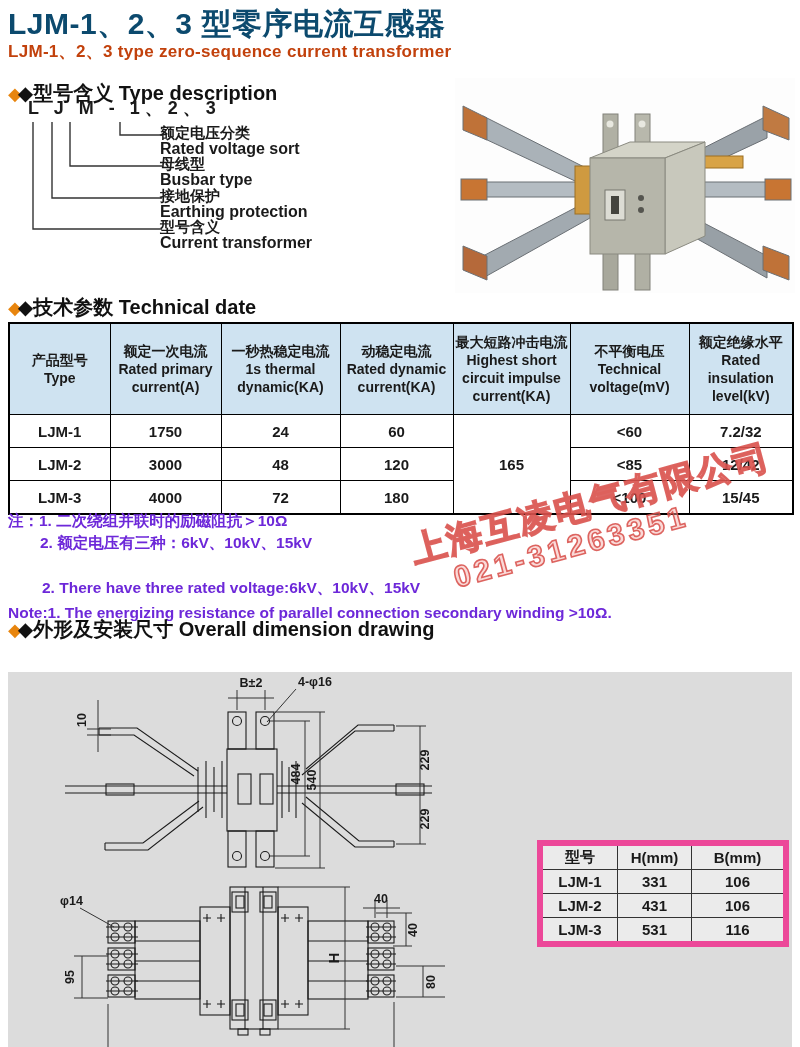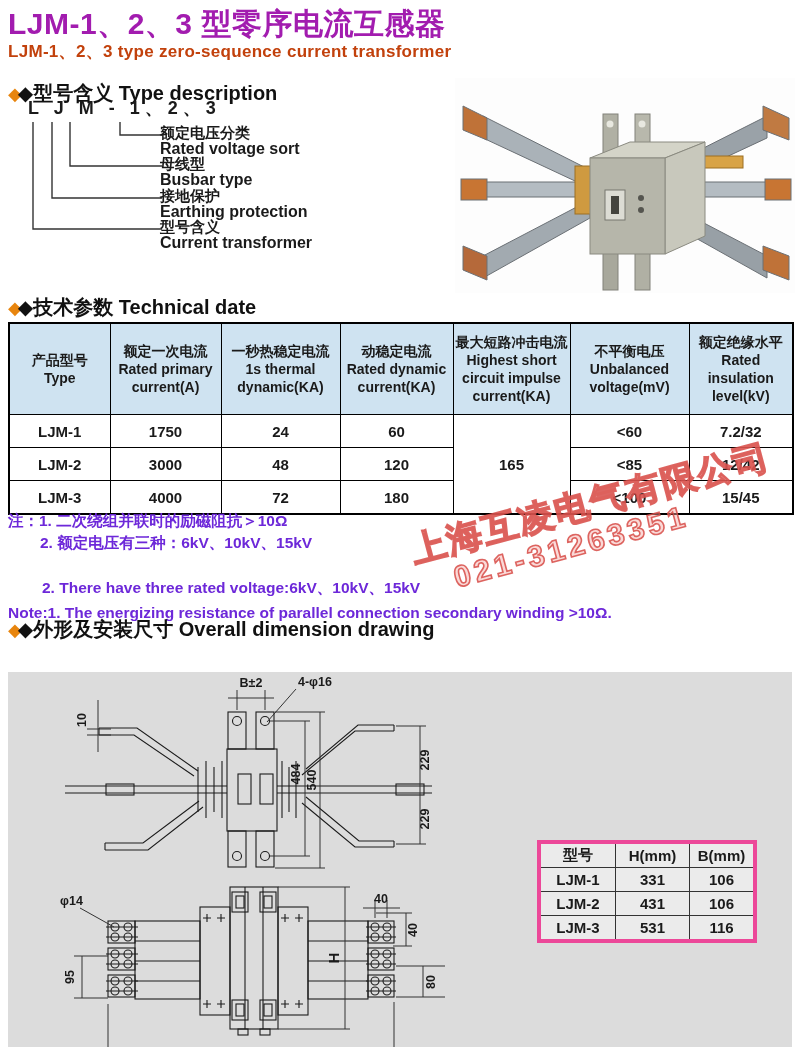--- a/index.html
+++ b/index.html
@@ -2,21 +2,21 @@
 <html><head>
 <meta charset="utf-8">
 <style>
   html,body{margin:0;padding:0;}
   body{
     width:800px;height:1047px;position:relative;background:#ffffff;
     font-family:"Liberation Sans","DejaVu Sans",sans-serif;color:#1a1a1a;overflow:hidden;
   }
   .abs{position:absolute;}
   
-  .page-title{left:8px;top:4px;font-size:30px;font-weight:bold;color:#a21caf;letter-spacing:0.5px;}
+  .page-title{left:8px;top:4px;font-size:30px;font-weight:bold;color:#0c4a6e;letter-spacing:0.5px;}
   .page-subtitle{left:8px;top:40px;font-size:17px;font-weight:bold;color:#c2410c;letter-spacing:0.3px;}
   .section-header{font-size:20px;font-weight:bold;color:#111;white-space:nowrap;}
   .section-header .diamond{color:#e8850e;font-size:18px;margin-right:2px;}
   
   .model-code{left:28px;top:96px;font-size:18px;font-weight:bold;letter-spacing:5px;}
   .td-label{position:absolute;left:160px;line-height:16px;font-weight:bold;}
   .td-label .zh{font-size:15px;}
   .td-label .en{font-size:16px;}
   
   table{border-collapse:collapse;}
@@ -26,21 +26,21 @@
     font-size:14px;line-height:18px;height:86px;padding:2px 1px;text-align:center;
   }
   .tech-table td{
     border:1px solid #000;font-weight:bold;font-size:15px;height:30px;text-align:center;background:#fff;
   }
   .tech-table{border:2px solid #000;}
   
   .note{font-weight:bold;font-size:15.5px;color:#6d28d9;white-space:nowrap;}
   
   .panel{left:8px;top:672px;width:784px;height:392px;background:#dcdcdc;}
-  .dim-table{position:absolute;left:529px;top:168px;width:220px;border:4px solid #ec4899;}
+  .dim-table{position:absolute;left:529px;top:168px;width:252px;border:6px solid #ec4899;}
   .dim-table th,.dim-table td{
     border:1px solid #333;background:#ebebeb;font-weight:bold;font-size:15px;
     height:23px;text-align:center;padding:0;
   }
   
   .watermark{
     left:372px;top:538px;width:440px;transform:rotate(-15deg);transform-origin:left top;
     text-align:center;font-weight:bold;pointer-events:none;z-index:60;
     color:rgba(243,170,166,0.45);-webkit-text-stroke:1.6px rgba(215,75,70,0.85);
   }
@@ -153,21 +153,21 @@
     <th>
           <div>动稳定电流</div>
           <div>Rated dynamic current(KA)</div>
         </th>
     <th>
           <div>最大短路冲击电流</div>
           <div>Highest short circuit impulse current(KA)</div>
         </th>
     <th>
           <div>不平衡电压</div>
-          <div>Unbalanced voltage(mV)</div>
+          <div>Technical voltage(mV)</div>
         </th>
     <th>
           <div>额定绝缘水平</div>
           <div>Rated insulation level(kV)</div>
         </th>
   </tr>
   <tr>
     <td>LJM-1</td>
     <td>1750</td>
     <td>24</td>

